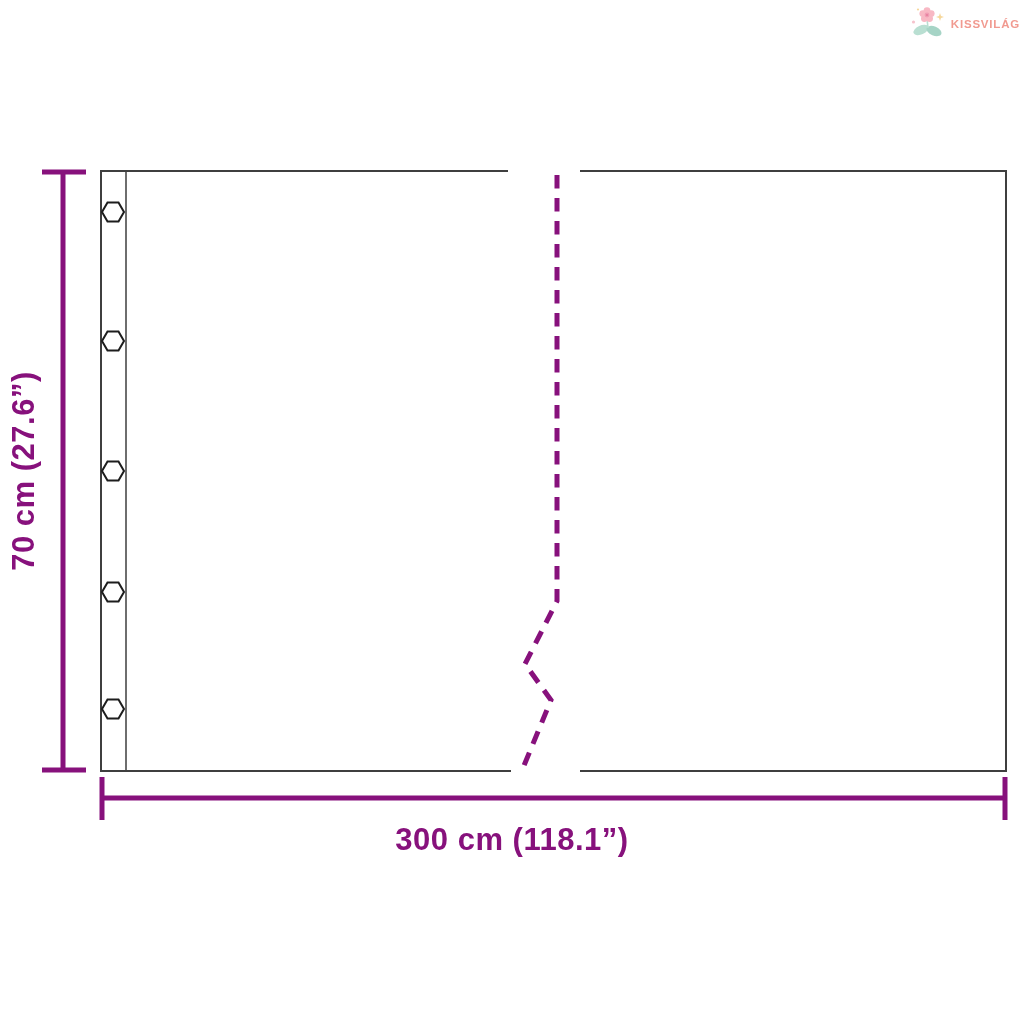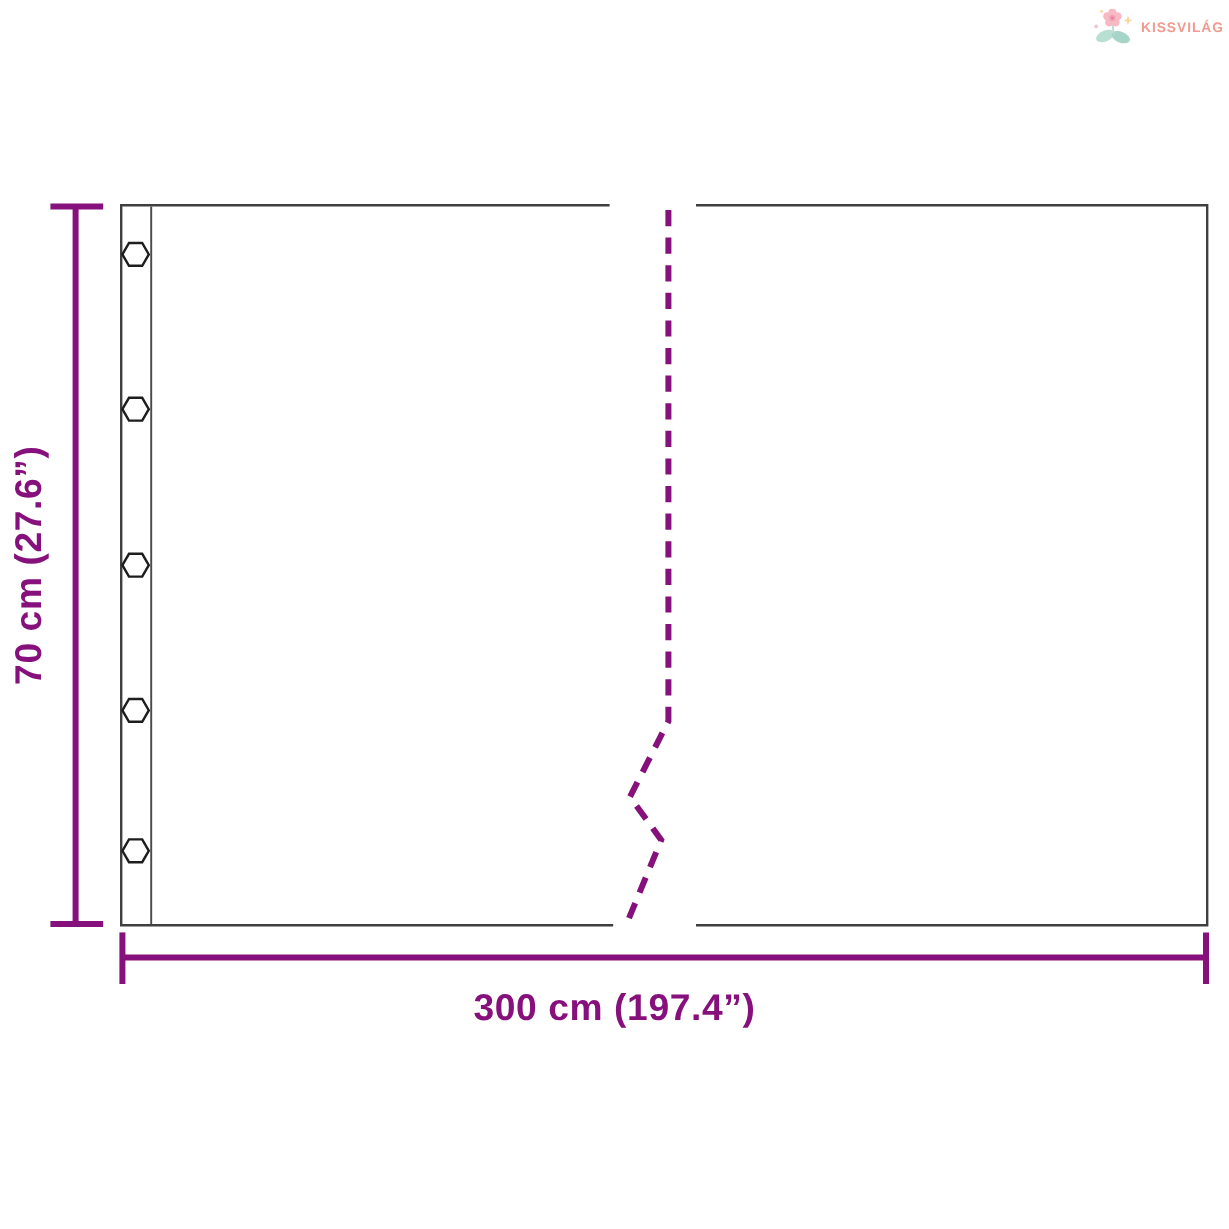--- a/index.html
+++ b/index.html
@@ -106,15 +106,15 @@
 
     <g>
       <line class="dim-line" x1="102" y1="798" x2="1005" y2="798"></line>
       <line class="dim-line" x1="102" y1="777" x2="102" y2="820"></line>
       <line class="dim-line" x1="1005" y1="777" x2="1005" y2="820"></line>
     </g>
   </svg>
 
   <div class="dim-label height-label">70 cm (27.6”)</div>
 
-  <div class="dim-label width-label">300 cm (197.4”)</div>
+  <div class="dim-label width-label">300 cm (118.1”)</div>
 
 </div>
 
 </body></html>

